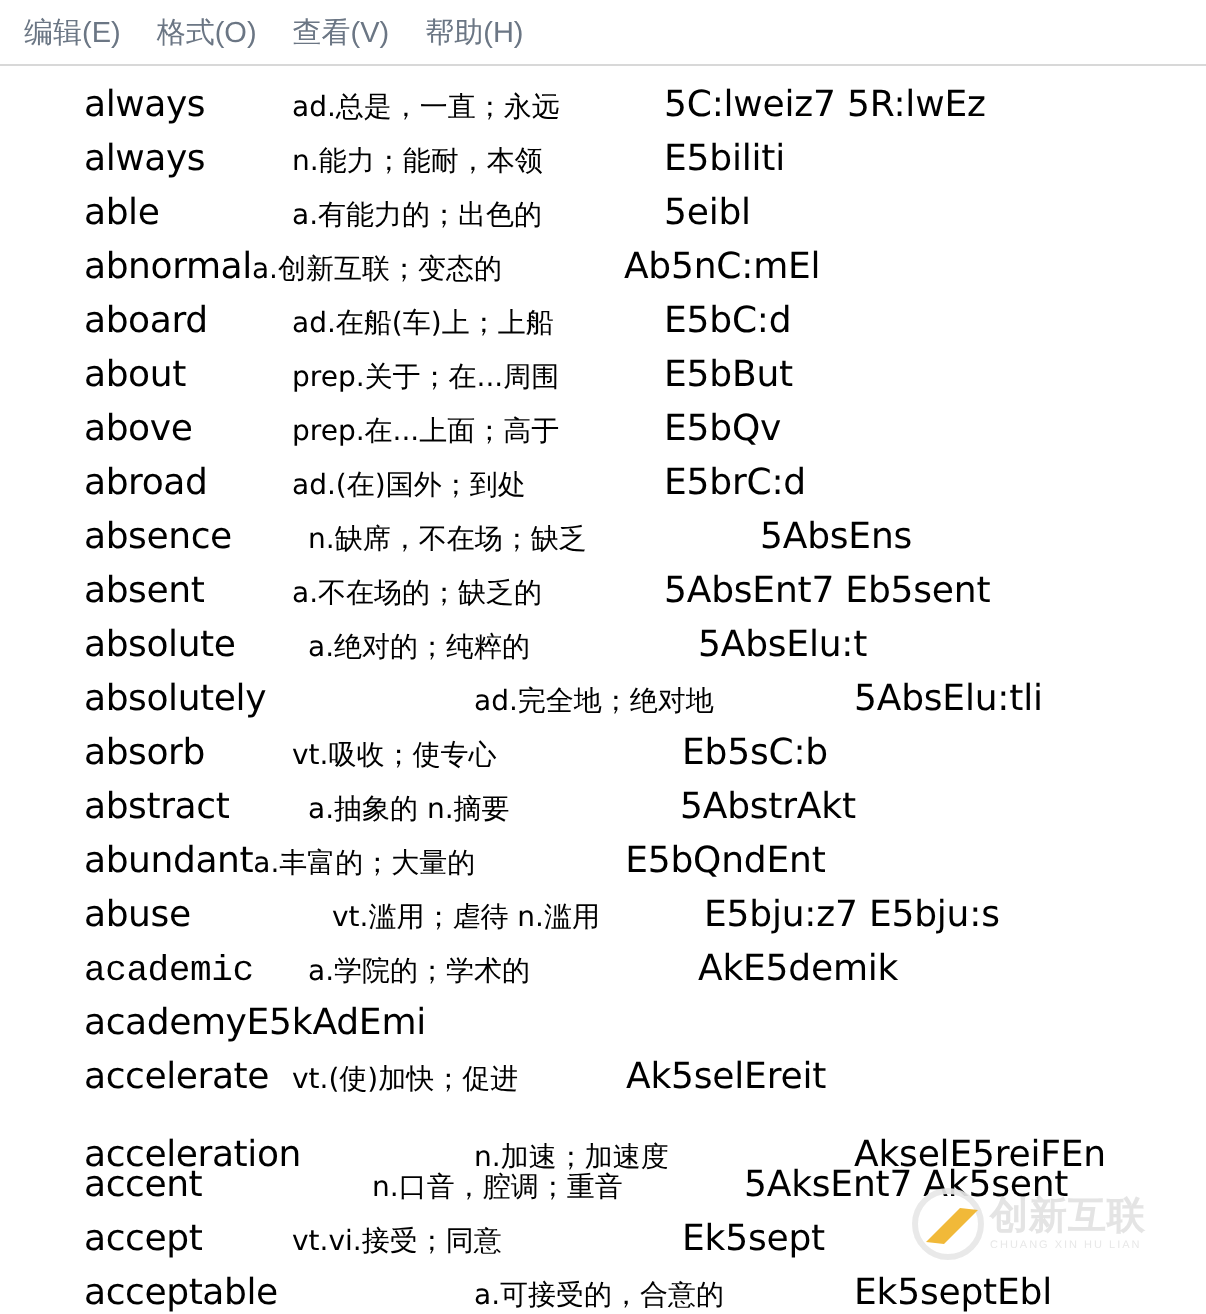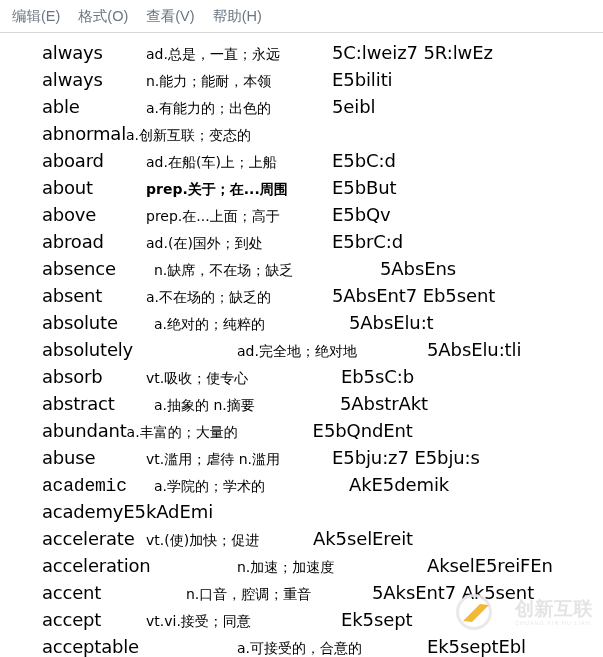--- a/index.html
+++ b/index.html
@@ -77,21 +77,21 @@
     right: 8px;
     bottom: 16px;
     width: 140px;
     height: 48px;
     pointer-events: none;
     opacity: 0.92;
   }
   #watermark .wm-row {
     display: flex;
     align-items: center;
-    gap: 20px;
+    gap: 0;
   }
   #watermark .wm-mark {
     position: relative;
     width: 40px;
     height: 40px;
     flex: 0 0 40px;
   }
   #watermark .wm-ring {
     position: absolute;
     left: 1px; top: 1px;
@@ -132,37 +132,37 @@
   <div class="menu-item">编辑(E)</div>
   <div class="menu-item">格式(O)</div>
   <div class="menu-item">查看(V)</div>
   <div class="menu-item">帮助(H)</div>
 </div>
 
 <div id="doc">
     <div class="row"><span class="col-word" style="flex: 0 0 104px; width: 104px;">always</span><span class="col-def" style="flex: 0 0 186px; width: 186px;">ad.总是，一直；永远</span><span class="col-pron">5C:lweiz7 5R:lwEz</span></div>
     <div class="row"><span class="col-word" style="flex: 0 0 104px; width: 104px;">always</span><span class="col-def" style="flex: 0 0 186px; width: 186px;">n.能力；能耐，本领</span><span class="col-pron">E5biliti</span></div>
     <div class="row"><span class="col-word" style="flex: 0 0 104px; width: 104px;">able</span><span class="col-def" style="flex: 0 0 186px; width: 186px;">a.有能力的；出色的</span><span class="col-pron">5eibl</span></div>
-    <div class="row"><span class="col-word" style="flex: 0 0 auto; width: auto;">abnormal</span><span class="col-def" style="flex: 0 0 186px; width: 186px;">a.创新互联；变态的</span></div>
+    <div class="row"><span class="col-word" style="flex: 0 0 auto; width: auto;">abnormal</span><span class="col-def" style="flex: 0 0 186px; width: 186px;">a.创新互联；变态的</span><span class="col-pron">Ab5nC:mEl</span></div>
     <div class="row"><span class="col-word" style="flex: 0 0 104px; width: 104px;">aboard</span><span class="col-def" style="flex: 0 0 186px; width: 186px;">ad.在船(车)上；上船</span><span class="col-pron">E5bC:d</span></div>
-    <div class="row"><span class="col-word" style="flex: 0 0 104px; width: 104px;">about</span><span class="col-def" style="flex: 0 0 186px; width: 186px; font-weight: bold;">prep.关于；在...周围</span><span class="col-pron">E5bBut</span></div>
+    <div class="row"><span class="col-word" style="flex: 0 0 104px; width: 104px;">about</span><span class="col-def" style="flex: 0 0 186px; width: 186px;">prep.关于；在...周围</span><span class="col-pron">E5bBut</span></div>
     <div class="row"><span class="col-word" style="flex: 0 0 104px; width: 104px;">above</span><span class="col-def" style="flex: 0 0 186px; width: 186px;">prep.在...上面；高于</span><span class="col-pron">E5bQv</span></div>
     <div class="row"><span class="col-word" style="flex: 0 0 104px; width: 104px;">abroad</span><span class="col-def" style="flex: 0 0 186px; width: 186px;">ad.(在)国外；到处</span><span class="col-pron">E5brC:d</span></div>
     <div class="row"><span class="col-word" style="flex: 0 0 112px; width: 112px;">absence</span><span class="col-def" style="flex: 0 0 226px; width: 226px;">n.缺席，不在场；缺乏</span><span class="col-pron">5AbsEns</span></div>
     <div class="row"><span class="col-word" style="flex: 0 0 104px; width: 104px;">absent</span><span class="col-def" style="flex: 0 0 186px; width: 186px;">a.不在场的；缺乏的</span><span class="col-pron">5AbsEnt7 Eb5sent</span></div>
     <div class="row"><span class="col-word" style="flex: 0 0 112px; width: 112px;">absolute</span><span class="col-def" style="flex: 0 0 195px; width: 195px;">a.绝对的；纯粹的</span><span class="col-pron">5AbsElu:t</span></div>
     <div class="row"><span class="col-word" style="flex: 0 0 195px; width: 195px;">absolutely</span><span class="col-def" style="flex: 0 0 190px; width: 190px;">ad.完全地；绝对地</span><span class="col-pron">5AbsElu:tli</span></div>
     <div class="row"><span class="col-word" style="flex: 0 0 104px; width: 104px;">absorb</span><span class="col-def" style="flex: 0 0 195px; width: 195px;">vt.吸收；使专心</span><span class="col-pron">Eb5sC:b</span></div>
     <div class="row"><span class="col-word" style="flex: 0 0 112px; width: 112px;">abstract</span><span class="col-def" style="flex: 0 0 186px; width: 186px;">a.抽象的 n.摘要</span><span class="col-pron">5AbstrAkt</span></div>
     <div class="row"><span class="col-word" style="flex: 0 0 auto; width: auto;">abundant</span><span class="col-def" style="flex: 0 0 186px; width: 186px;">a.丰富的；大量的</span><span class="col-pron">E5bQndEnt</span></div>
-    <div class="row"><span class="col-word" style="flex: 0 0 104px; width: 104px;">abuse</span><span class="col-def" style="flex: 0 0 186px; width: 186px;">vt.滥用；虐待 n.滥用</span><span class="col-pron">E5bju:z7 E5bju:s</span></div>
+    <div class="row"><span class="col-word" style="flex: 0 0 104px; width: 104px;">abuse</span><span class="col-def" style="flex: 0 0 186px; width: 186px; margin-left: 20px;">vt.滥用；虐待 n.滥用</span><span class="col-pron">E5bju:z7 E5bju:s</span></div>
     <div class="row"><span class="col-word" style="flex: 0 0 112px; width: 112px; font-family: Liberation Mono, monospace;">academic</span><span class="col-def" style="flex: 0 0 195px; width: 195px;">a.学院的；学术的</span><span class="col-pron">AkE5demik</span></div>
     <div class="row"><span class="col-word" style="flex: 0 0 auto; width: auto;">academy</span><span class="col-pron">E5kAdEmi</span></div>
     <div class="row"><span class="col-word" style="flex: 0 0 104px; width: 104px;">accelerate</span><span class="col-def" style="flex: 0 0 167px; width: 167px;">vt.(使)加快；促进</span><span class="col-pron">Ak5selEreit</span></div>
-    <div class="row"><span class="col-word" style="flex: 0 0 195px; width: 195px;">acceleration</span><span class="col-def" style="flex: 0 0 190px; width: 190px;">n.加速；加速度</span><span class="col-pron">AkselE5reiFEn</span></div>
+    <div class="row"><span class="col-word" style="flex: 0 0 195px; width: 195px; margin-top: 12px;">acceleration</span><span class="col-def" style="flex: 0 0 190px; width: 190px;">n.加速；加速度</span><span class="col-pron">AkselE5reiFEn</span></div>
     <div class="row"><span class="col-word" style="flex: 0 0 104px; width: 104px;">accent</span><span class="col-def" style="flex: 0 0 186px; width: 186px; margin-left: 40px;">n.口音，腔调；重音</span><span class="col-pron">5AksEnt7 Ak5sent</span></div>
     <div class="row"><span class="col-word" style="flex: 0 0 104px; width: 104px;">accept</span><span class="col-def" style="flex: 0 0 195px; width: 195px;">vt.vi.接受；同意</span><span class="col-pron">Ek5sept</span></div>
     <div class="row"><span class="col-word" style="flex: 0 0 195px; width: 195px;">acceptable</span><span class="col-def" style="flex: 0 0 190px; width: 190px;">a.可接受的，合意的</span><span class="col-pron">Ek5septEbl</span></div>
   </div>
 
 <div id="watermark">
   <div class="wm-row">
     <div class="wm-mark">
       <div class="wm-ring"></div>
       <div class="wm-swoosh">

